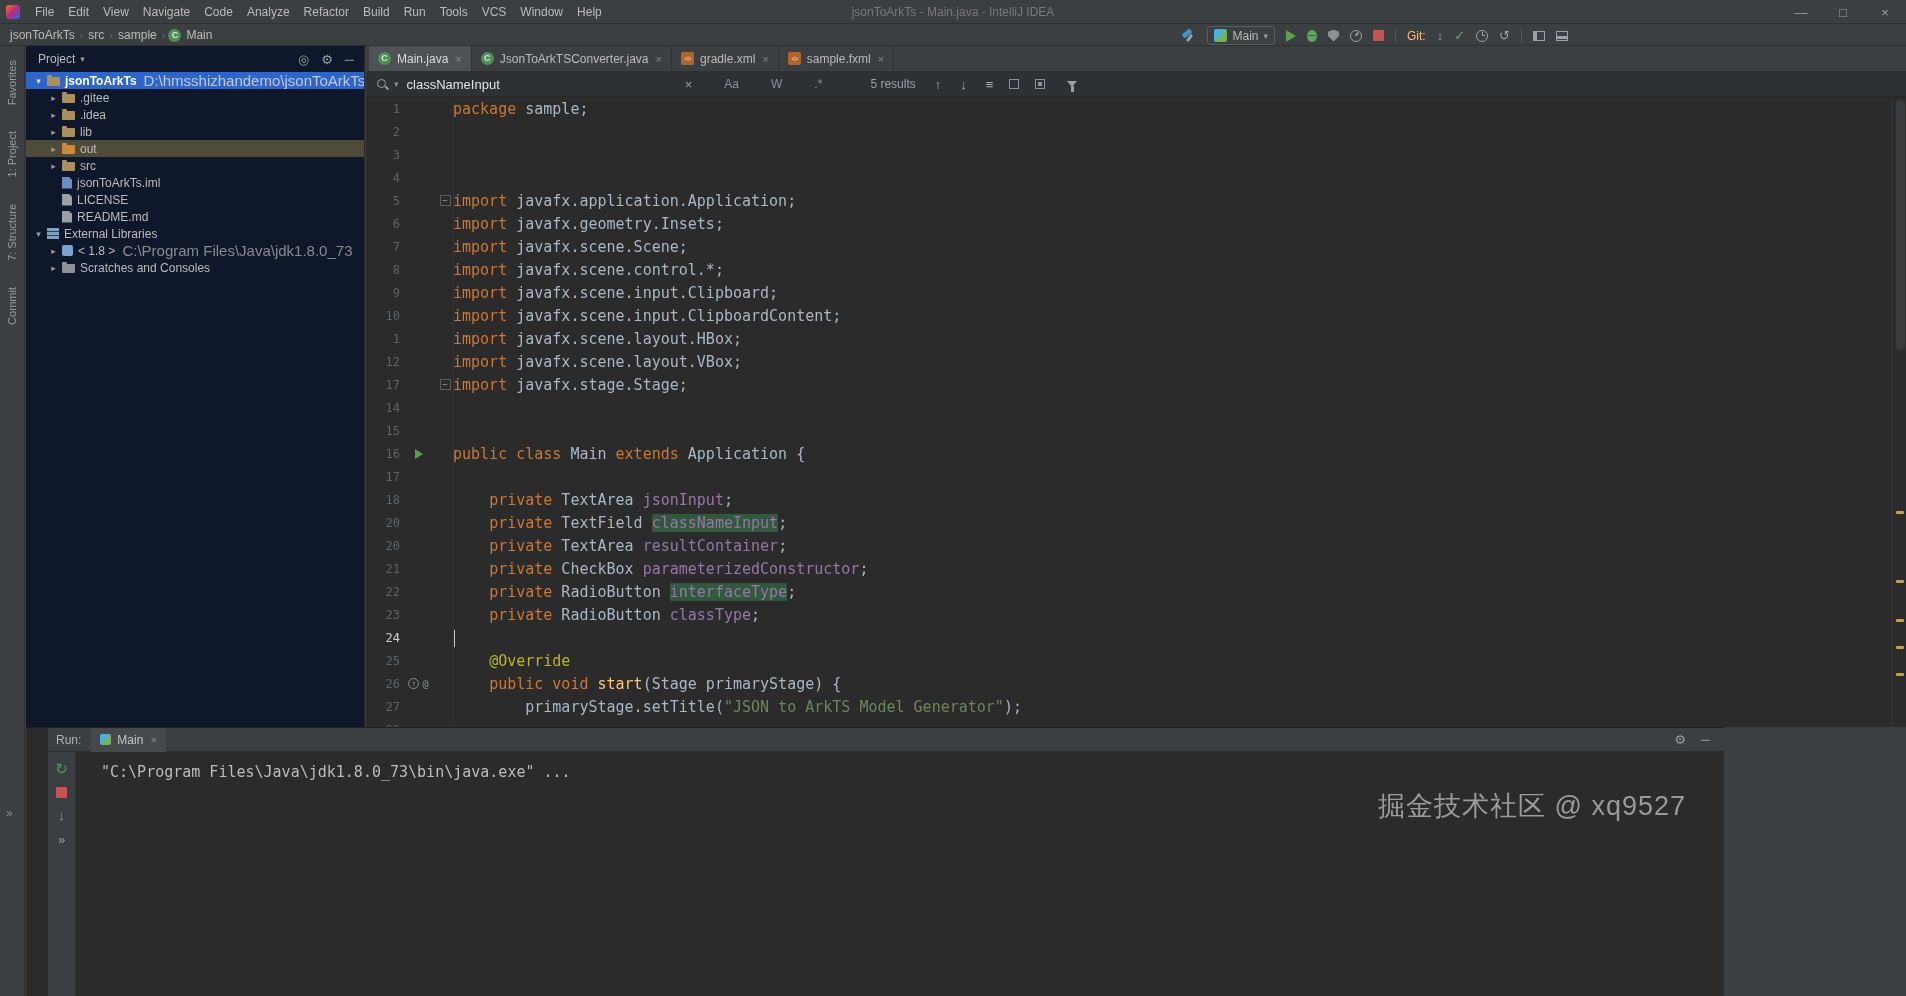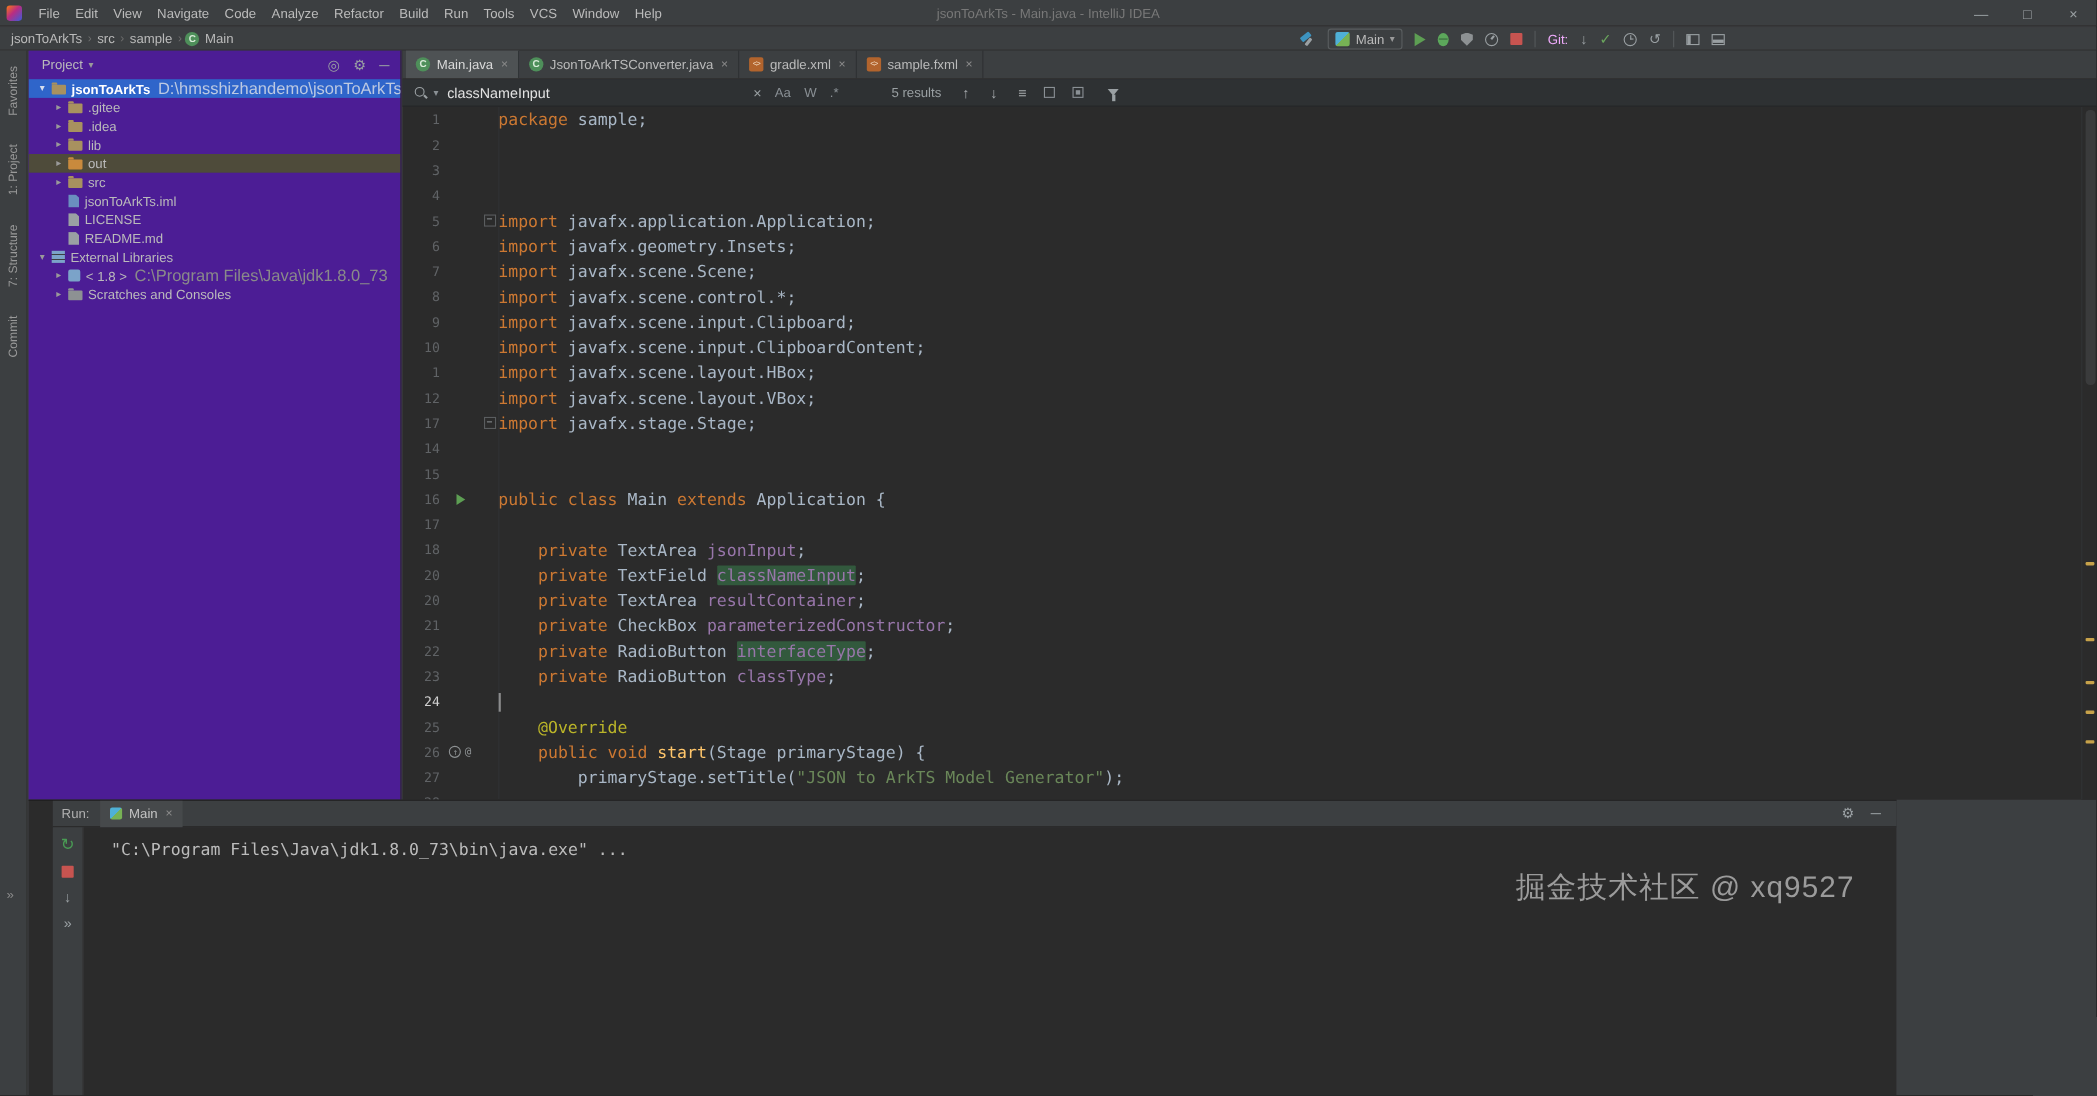--- a/index.html
+++ b/index.html
@@ -15,21 +15,21 @@
   .win-title{position:absolute;left:50%;transform:translateX(-50%);color:#787878;white-space:nowrap;font-size:12px;}
   .win-controls{position:absolute;right:0;top:0;height:24px;display:flex;}
   .win-btn{width:42px;height:24px;display:flex;align-items:center;justify-content:center;color:#9a9a9a;font-size:12px;}
   
   .navbar{position:absolute;left:0;top:25px;width:100%;height:21px;background:#3c3f41;border-bottom:1px solid #303030;
           display:flex;align-items:center;padding:0 8px;box-sizing:border-box;font-size:12px;}
   .breadcrumb{display:flex;align-items:center;gap:3px;}
   .crumb{color:#bbbbbb;padding:0 2px;}
   .crumb-sep{color:#6e6e6e;font-size:11px;}
   .nav-toolbar{position:absolute;right:338px;top:0;height:21px;display:flex;align-items:center;gap:11px;}
-  .git-label{color:#f0abfc;}
+  .git-label{color:#fdba74;}
   .run-config{display:flex;align-items:center;gap:5px;border:1px solid #5a5e60;border-radius:3px;height:17px;padding:0 6px;}
   .rc-label{color:#bbbbbb;}
   .rc-chev{color:#9a9a9a;font-size:9px;}
   .tb-sep{width:1px;height:15px;background:#55595b;}
   .glyph{color:#9aa0a3;font-size:13px;line-height:1;}
   
   .i-hammer{position:relative;width:15px;height:15px;display:inline-block;}
   .i-hammer::before{content:'';position:absolute;left:1px;top:3px;width:10px;height:5px;background:#3d94c0;transform:rotate(-38deg);border-radius:1px;}
   .i-hammer::after{content:'';position:absolute;left:7px;top:6px;width:3px;height:8px;background:#9aa0a3;transform:rotate(38deg);border-radius:1px;}
   .i-app{width:13px;height:13px;border-radius:2px;background:linear-gradient(135deg,#4fb0d6 0 50%,#77b255 50% 100%);display:inline-block;}
@@ -53,21 +53,21 @@
   .i-funnel{width:0;height:0;border-left:5px solid transparent;border-right:5px solid transparent;border-top:6px solid #9aa0a3;position:relative;display:inline-block;}
   .i-funnel::after{content:'';position:absolute;left:-1.5px;top:-1px;width:3px;height:6px;background:#9aa0a3;}
   .sb-box{width:10px;height:10px;border:1.5px solid #8a9095;box-sizing:border-box;display:inline-block;}
   .sb-box.inner::before{content:'';display:block;width:4px;height:4px;margin:1.5px;background:#8a9095;}
   
   .leftstrip{position:absolute;left:0;top:46px;width:25px;height:950px;background:#3c3f41;border-right:1px solid #303030;
              display:flex;flex-direction:column;align-items:center;box-sizing:border-box;}
   .strip-label{writing-mode:vertical-rl;transform:rotate(180deg);color:#9a9a9a;font-size:11px;white-space:nowrap;}
   .strip-bottom{position:absolute;left:6px;top:760px;color:#8a8a8a;font-size:12px;}
   
-  .project-panel{position:absolute;left:26px;top:46px;width:339px;height:681px;background:#4c1d95;border-right:1px solid #282828;box-sizing:border-box;overflow:hidden;}
+  .project-panel{position:absolute;left:26px;top:46px;width:339px;height:681px;background:#0f172a;border-right:1px solid #282828;box-sizing:border-box;overflow:hidden;}
   .pp-header{height:26px;display:flex;align-items:center;padding:0 10px 0 12px;font-size:12px;}
   .pp-caret{color:#9a9a9a;font-size:9px;margin-left:5px;}
   .pp-icons{margin-left:auto;display:flex;gap:12px;align-items:center;color:#9aa0a3;font-size:13px;}
   .tree{font-size:12px;}
   .tree-row{height:17px;display:flex;align-items:center;white-space:nowrap;}
   .tree-row.root{background:#2f65ca;color:#ffffff;}
   .tree-row.hl-row{background:#4e4b3a;}
   .tr-arrow{width:13px;text-align:center;color:#9a9a9a;font-size:9px;flex:none;}
   .root .tr-arrow{color:#d6deee;}
   .tr-icon{margin:0 5px 0 2px;flex:none;position:relative;}
@@ -93,21 +93,21 @@
   .editor{position:absolute;left:366px;top:46px;width:1540px;height:681px;background:#2b2b2b;}
   .tabs{height:26px;background:#3c3f41;display:flex;border-bottom:1px solid #303030;box-sizing:border-box;padding-left:3px;}
   .tab{height:25px;display:flex;align-items:center;gap:6px;padding:0 9px;font-size:12px;color:#bbbbbb;border-right:1px solid #2e3133;}
   .tab.active{background:#4e5254;color:#dadada;}
   .tab-close{color:#8a8a8a;font-size:11px;margin-left:1px;}
   .searchbar{height:25px;background:#2e3133;border-bottom:1px solid #242627;display:flex;align-items:center;
              font-size:12px;color:#9aa0a3;padding:0 10px;box-sizing:border-box;}
   .sb-chev{color:#8a9095;font-size:9px;margin-left:5px;}
   .sb-query{color:#e2e2e2;font-size:13px;margin-left:8px;}
   .sb-close{margin-left:185px;color:#9aa0a3;font-size:13px;}
-  .sb-toggle{margin-left:12px;color:#8a9095;font-size:12px;}
+  .sb-toggle{margin-left:32px;color:#8a9095;font-size:12px;}
   .sb-results{margin-left:48px;color:#9aa0a3;}
   .sb-nav{margin-left:19px;color:#a9adb0;font-size:13px;}
   .sb-boxgap{margin-left:16px;}
   .sb-funnelgap{margin-left:22px;}
   .code-wrap{position:relative;height:630px;overflow:hidden;}
   .gutter-sep{position:absolute;left:87px;top:0;width:1px;height:100%;background:#313335;}
   .code-row{display:flex;height:23px;align-items:center;font-family:"DejaVu Sans Mono","Liberation Mono",monospace;
             font-size:15px;white-space:pre;}
   .ln{width:34px;text-align:right;color:#606366;font-size:12px;flex:none;font-family:"DejaVu Sans Mono",monospace;}
   .ln.active{color:#d0d0d0;}

